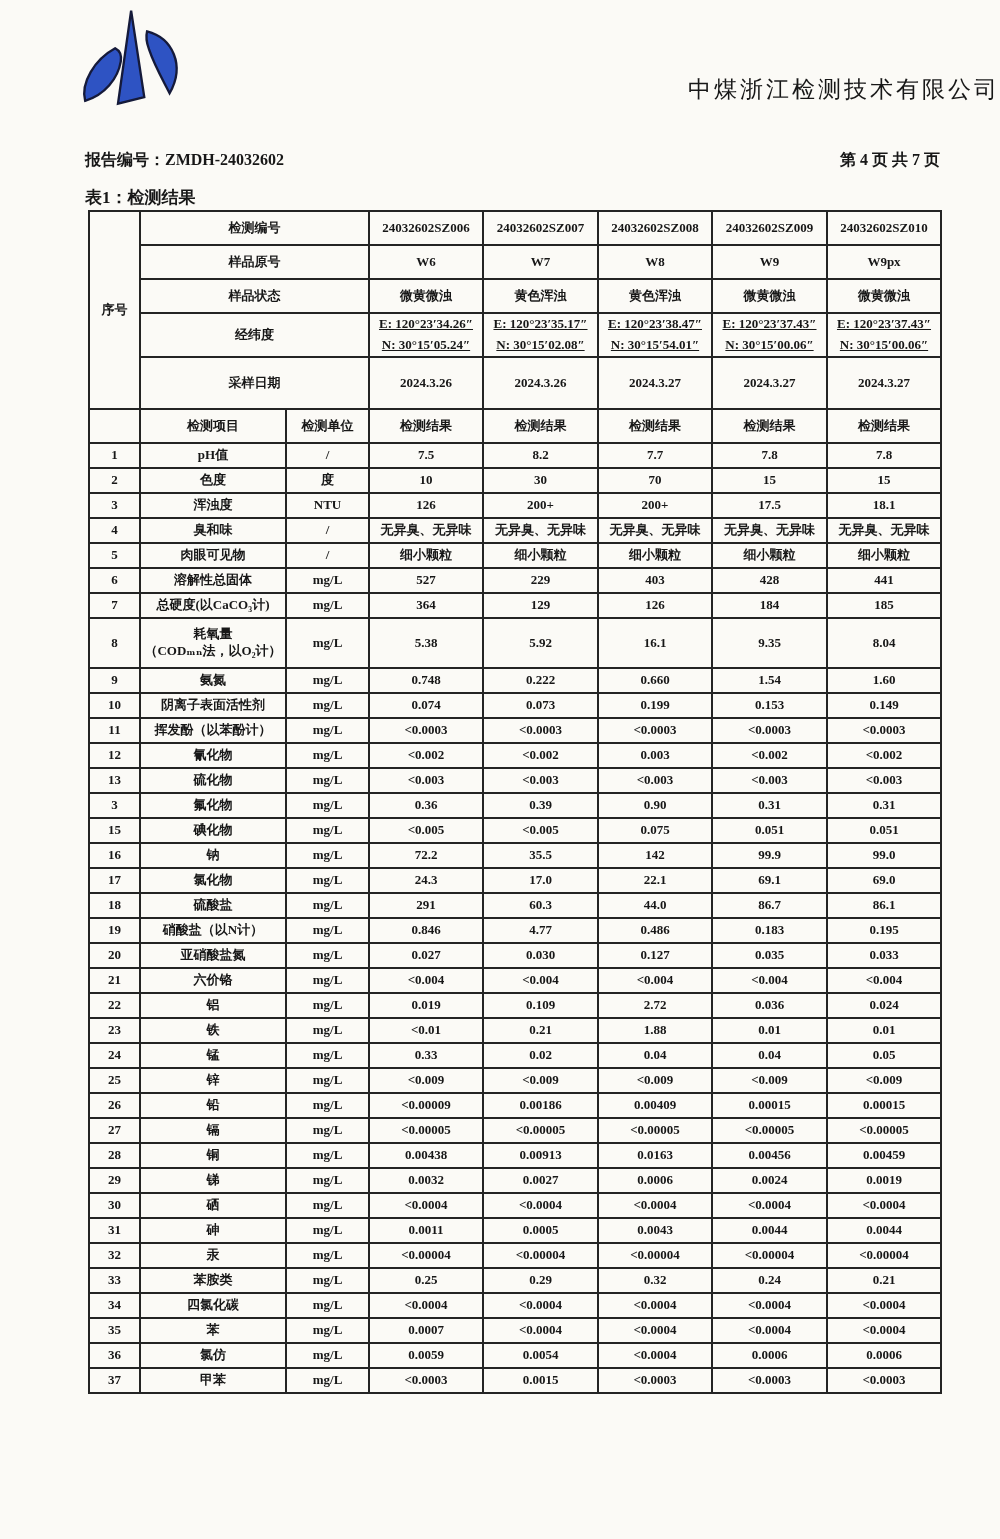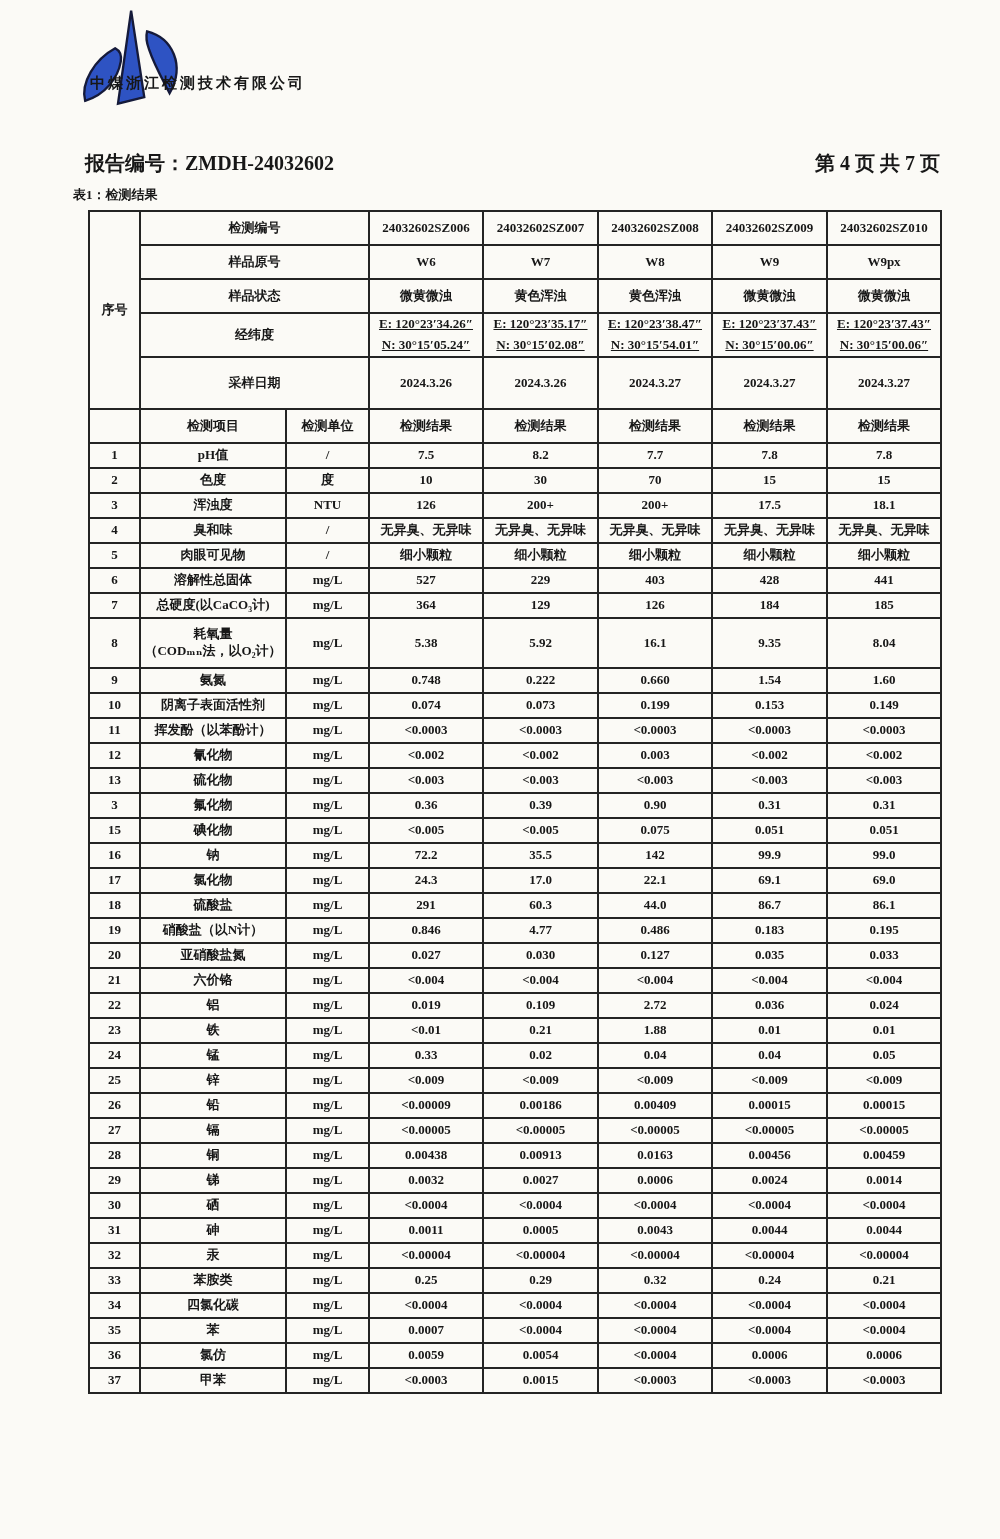--- a/index.html
+++ b/index.html
@@ -7,34 +7,34 @@
     width:1000px; height:1539px; position:relative;
     background:#fbfaf6; color:#171717;
     font-family:"Liberation Serif","DejaVu Serif","DejaVu Sans",serif;
   }
   .page { position:absolute; inset:0; overflow:hidden; }
 
   .logo { position:absolute; left:72px; top:6px; width:122px; height:122px; }
 
   .company {
     position:absolute; top:74px; left:90px; right:0;
-    text-align:left; font-size:15px; font-weight:bold; letter-spacing:3px;
+    text-align:right; font-size:23px; font-weight:normal; letter-spacing:3px;
   }
   .report-title {
     position:absolute; top:118px; left:90px; right:0;
     text-align:center; font-size:19px; font-weight:bold; letter-spacing:5px;
   }
   .meta-row {
     position:absolute; top:150px; left:85px; right:60px;
     display:flex; justify-content:space-between;
-    font-size:20px; font-weight:bold;
+    font-size:16px; font-weight:bold;
   }
   .caption {
-    position:absolute; top:186px; left:73px;
-    font-size:13px; font-weight:bold;
+    position:absolute; top:186px; left:85px;
+    font-size:17px; font-weight:bold;
   }
 
   table.results {
     position:absolute; top:210px; left:88px; width:852px;
     border-collapse:collapse; table-layout:fixed; font-weight:bold;
   }
   table.results td {
     border:2px solid #242424; text-align:center; vertical-align:middle;
     font-size:13px; padding:0 2px; overflow:hidden;
   }
@@ -423,21 +423,21 @@
       <td class="c-val">0.00459</td>
     </tr>
         <tr>
       <td class="c-no">29</td>
       <td class="c-item">锑</td>
       <td class="c-unit">mg/L</td>
       <td class="c-val">0.0032</td>
       <td class="c-val">0.0027</td>
       <td class="c-val">0.0006</td>
       <td class="c-val">0.0024</td>
-      <td class="c-val">0.0014</td>
+      <td class="c-val">0.0019</td>
     </tr>
         <tr>
       <td class="c-no">30</td>
       <td class="c-item">硒</td>
       <td class="c-unit">mg/L</td>
       <td class="c-val">&lt;0.0004</td>
       <td class="c-val">&lt;0.0004</td>
       <td class="c-val">&lt;0.0004</td>
       <td class="c-val">&lt;0.0004</td>
       <td class="c-val">&lt;0.0004</td>

